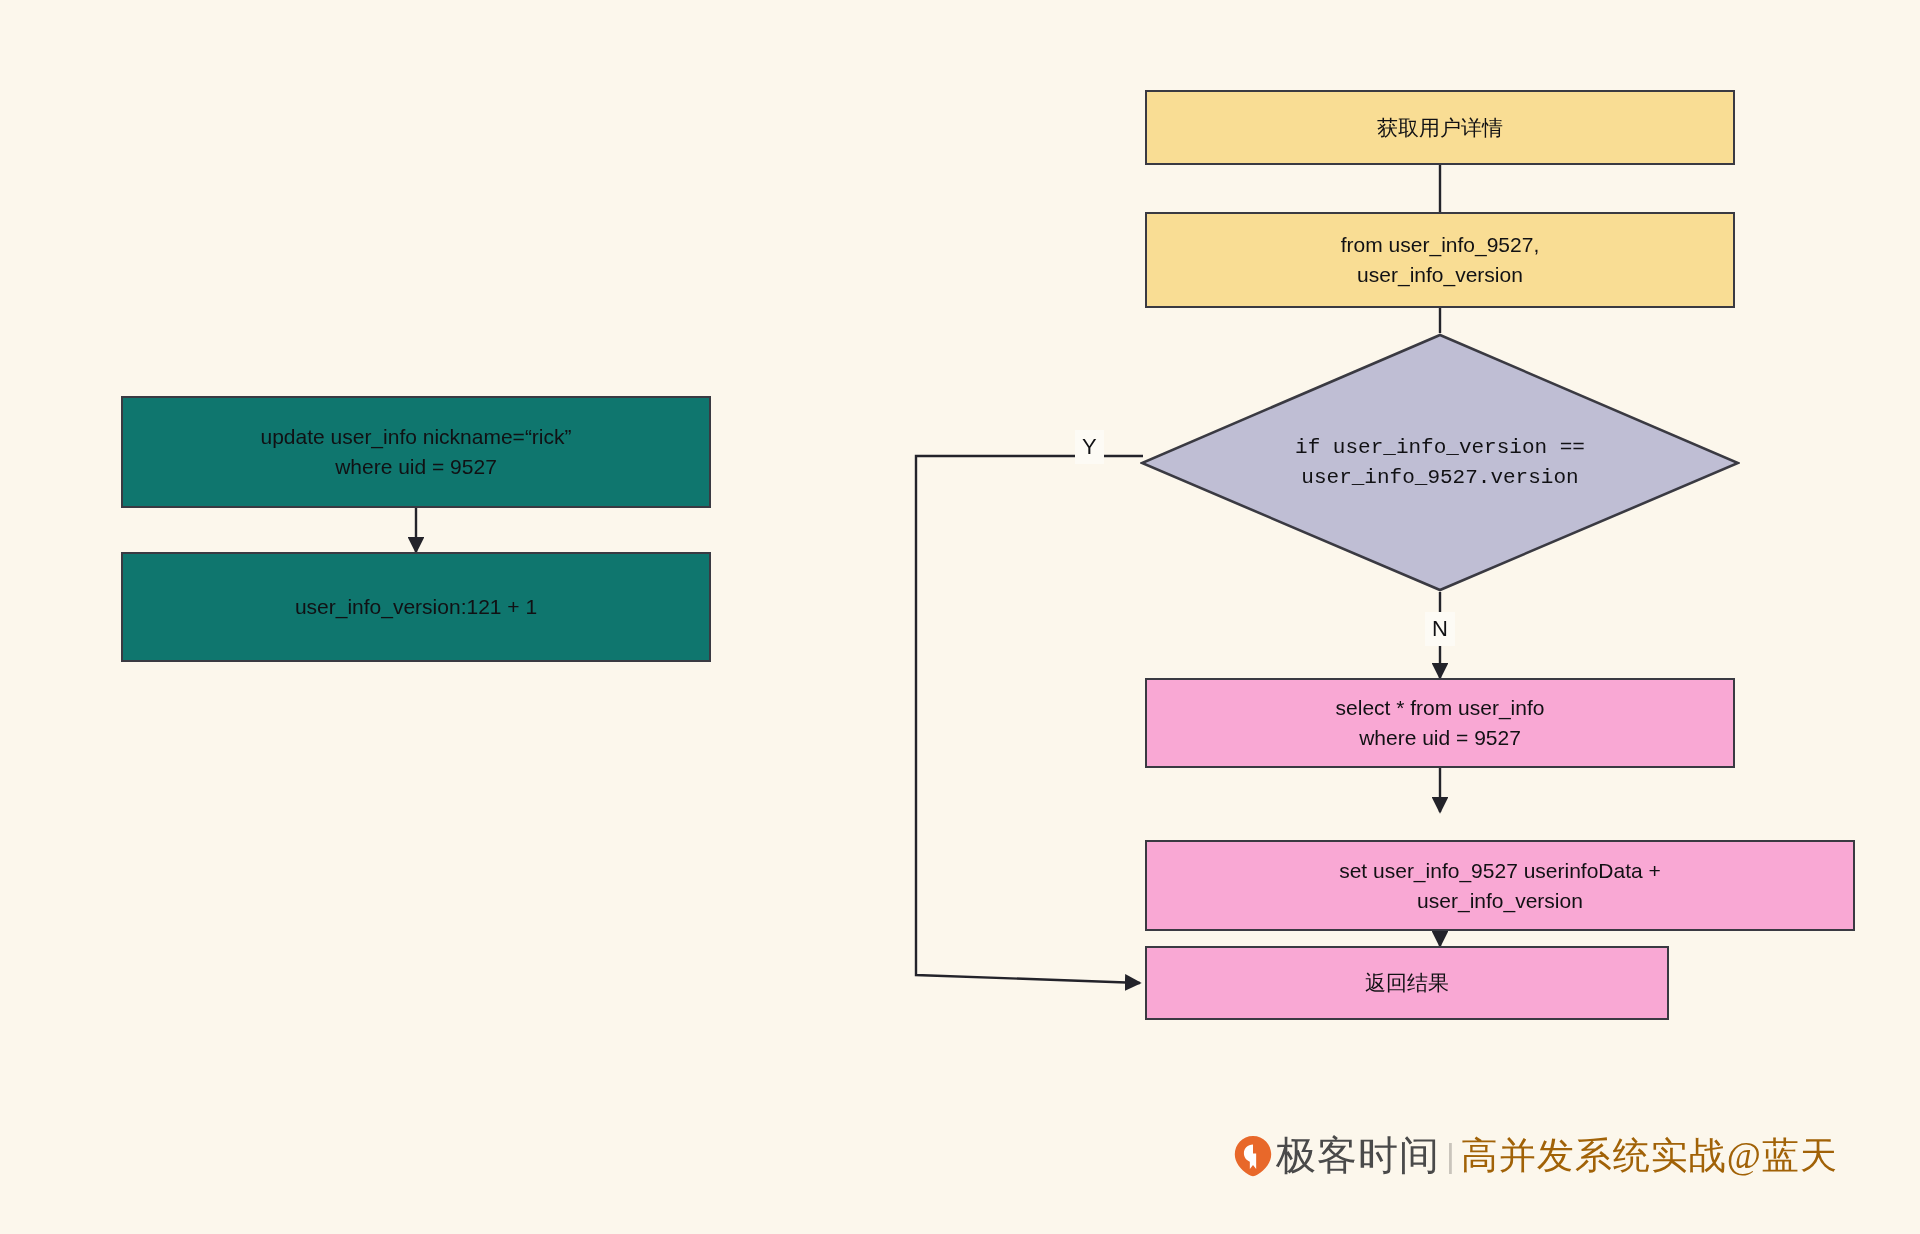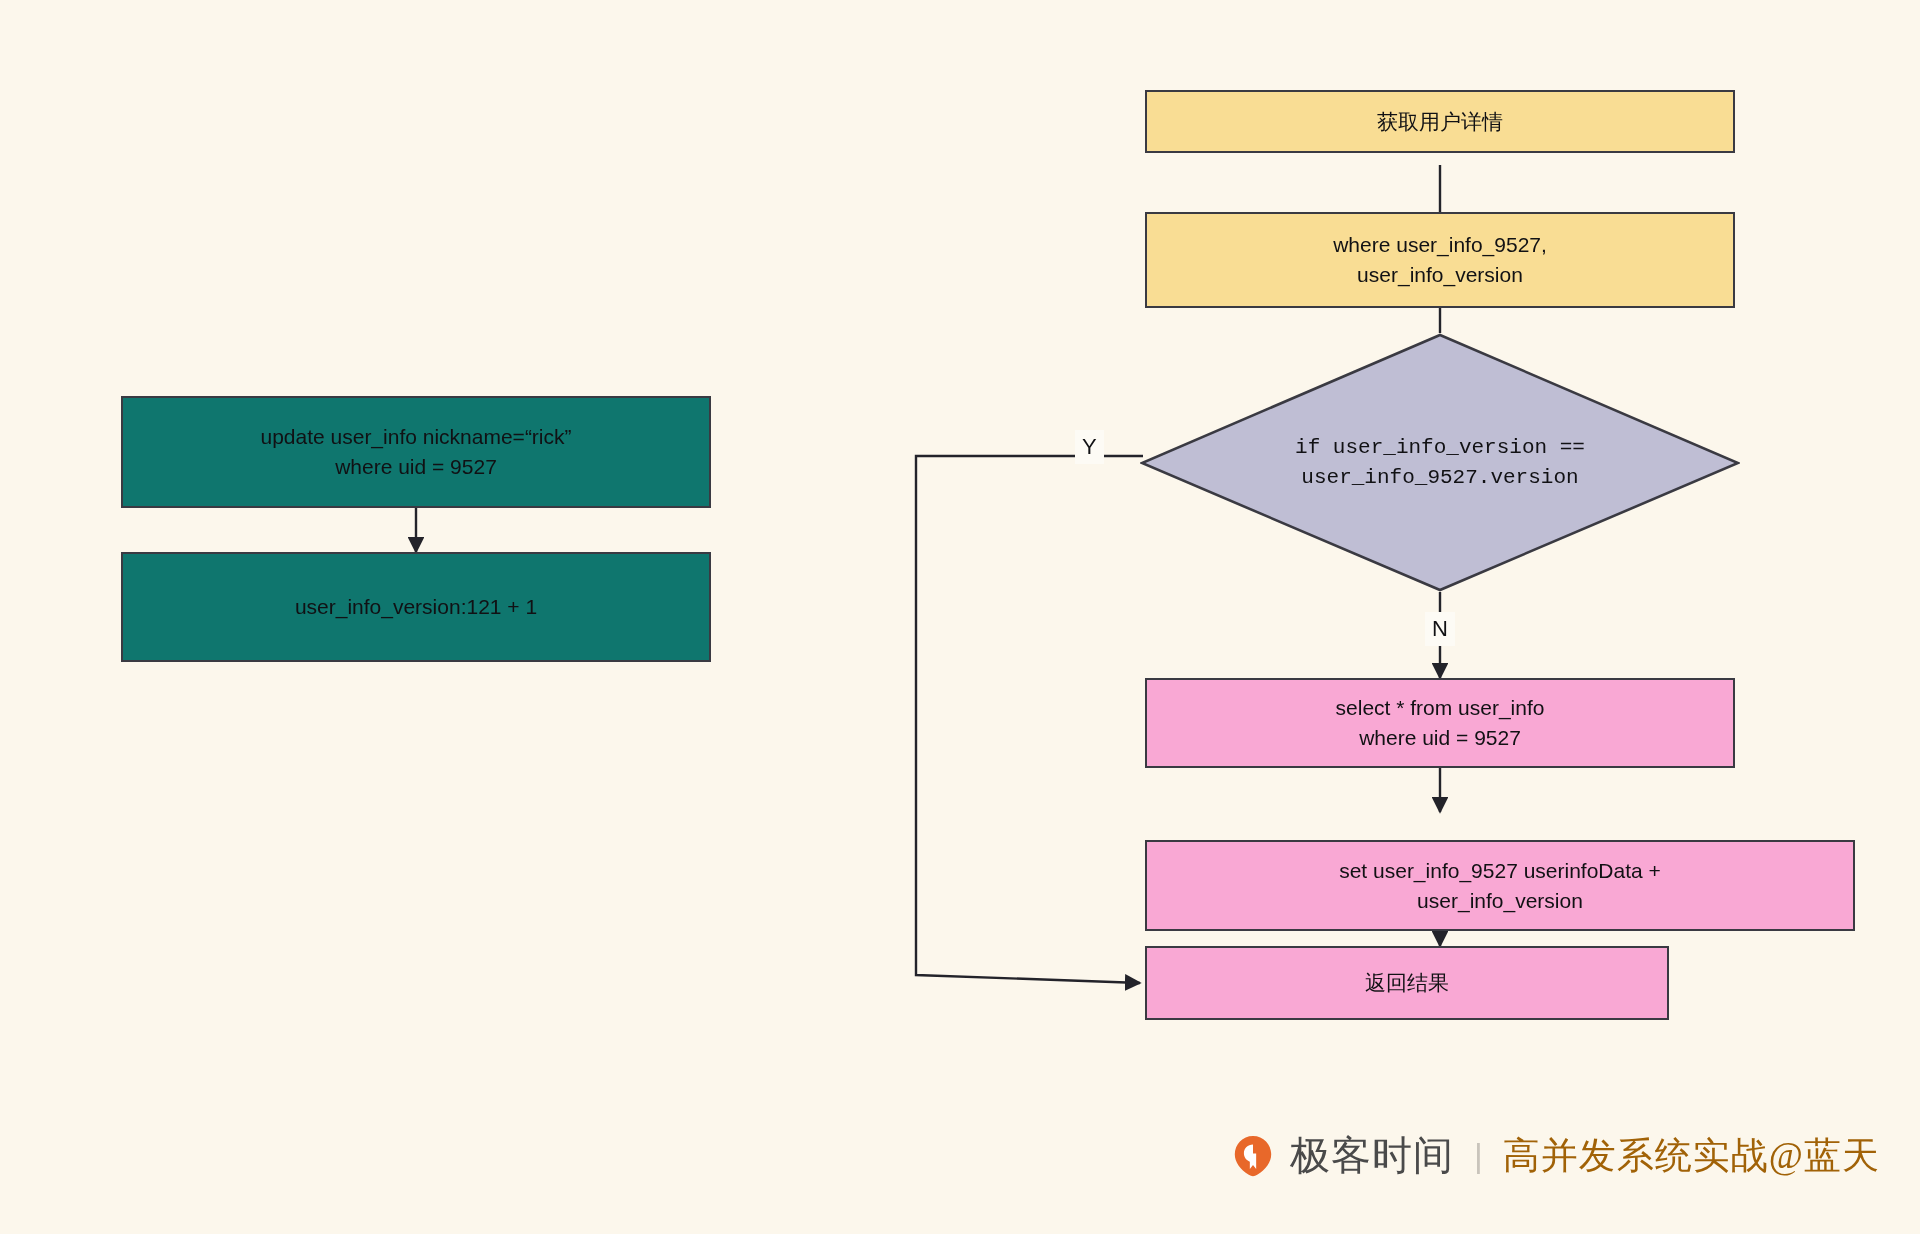--- a/index.html
+++ b/index.html
@@ -63,21 +63,20 @@
     color: #111114;
     text-align: center;
     padding: 4px 7px;
   }
   #watermark {
     position: absolute;
     display: flex;
     align-items: center;
     left: 1230px;
     top: 1128px;
-    gap: 14px;
   }
   #wm-logo {
     width: 46px;
     height: 46px;
     flex: 0 0 auto;
   }
   #wm-brand {
     font-size: 40px;
     color: #4a4a4a;
     letter-spacing: 1px;
@@ -118,23 +117,23 @@
   <path d="M 1440 903 L 1440 946" stroke="#23232a" stroke-width="2.4" fill="none" marker-end="url(#arrow)"></path>
 
   <path d="M 1143 456 L 916 456 L 916 975 L 1140 983" stroke="#23232a" stroke-width="2.4" fill="none" marker-end="url(#arrow)"></path>
 </svg>
 
 <div class="node blue" style="left:121px; top:396px; width:590px; height:112px;">update user_info nickname=“rick”
 where uid = 9527</div>
 
 <div class="node blue" style="left:121px; top:552px; width:590px; height:110px;">user_info_version:121 + 1</div>
 
-<div class="node yellow" style="left:1145px; top:90px; width:590px; height:63px;">获取用户详情</div>
+<div class="node yellow" style="left:1145px; top:90px; width:590px; height:75px;">获取用户详情</div>
 
-<div class="node yellow" style="left:1145px; top:212px; width:590px; height:96px;">where user_info_9527,
+<div class="node yellow" style="left:1145px; top:212px; width:590px; height:96px;">from user_info_9527,
 user_info_version</div>
 
 <div class="diamond-wrap" style="left:1140px; top:333px; width:600px; height:259px;">
   <svg viewBox="0 0 600 259" width="600" height="259">
     <polygon points="300,2 598,130 300,257 2,130" fill="#bfbed4" stroke="#3a3a42" stroke-width="2.6"></polygon>
   </svg>
   <div class="diamond-label">if user_info_version ==
 user_info_9527.version</div>
 </div>
 

